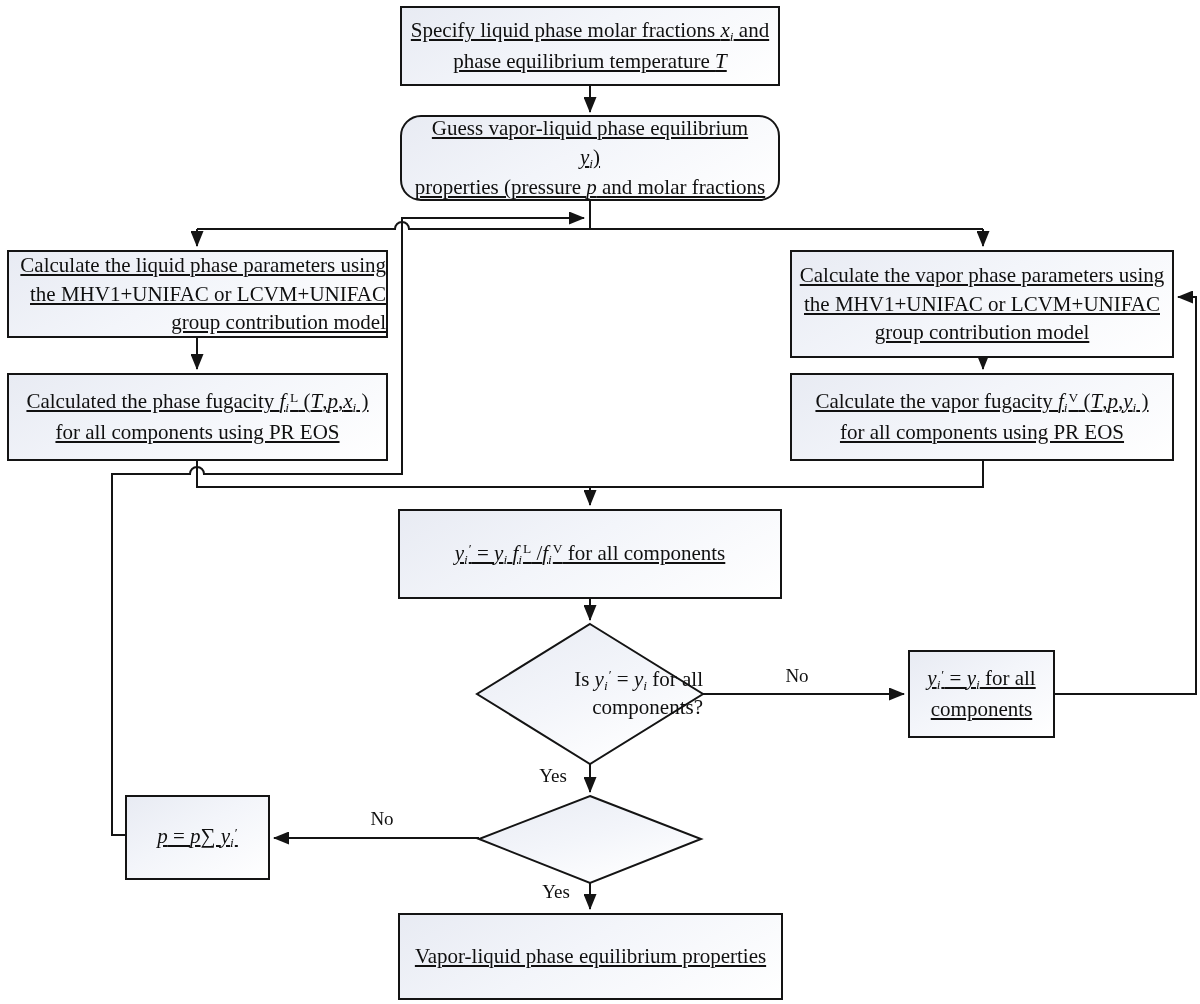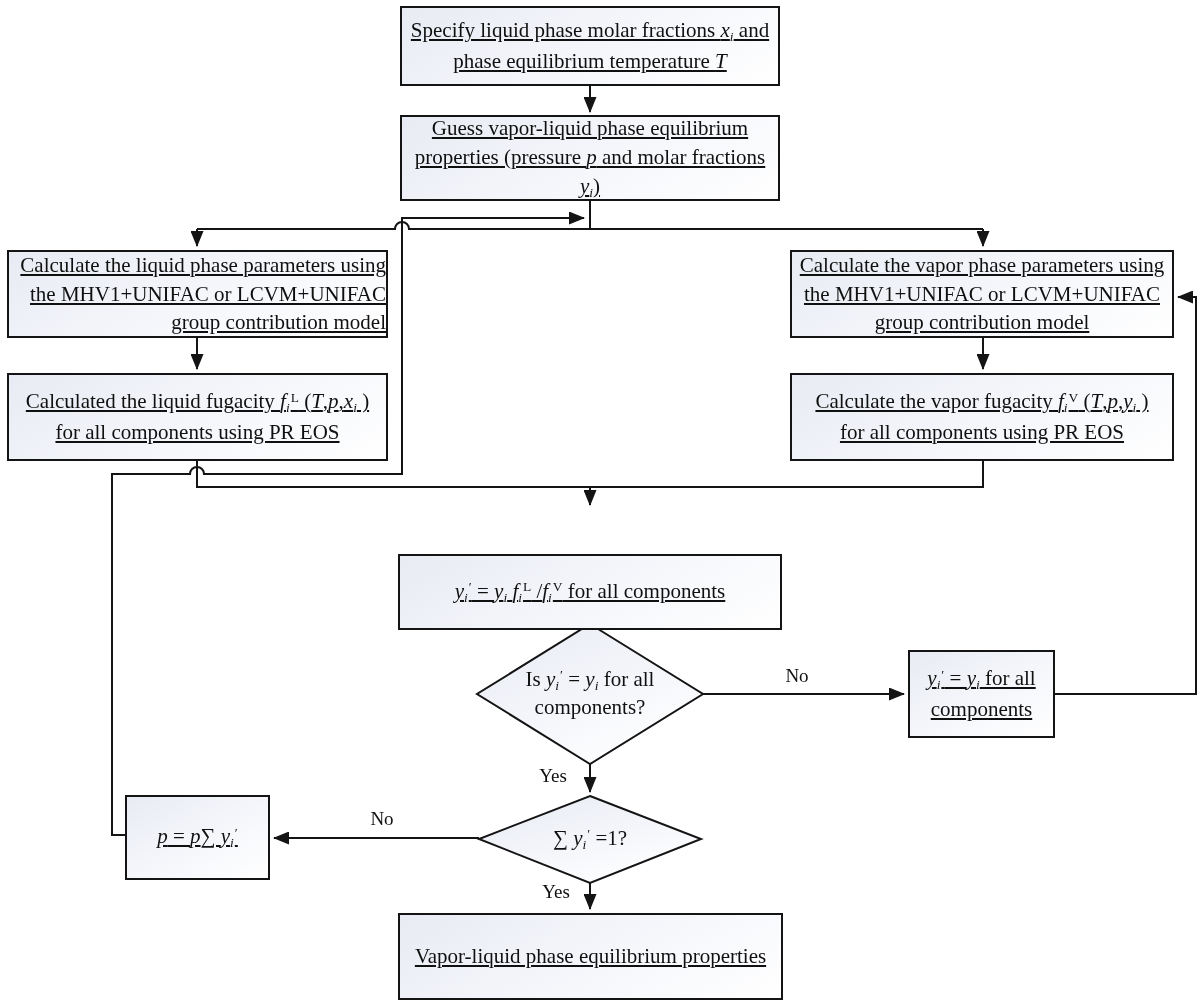--- a/index.html
+++ b/index.html
@@ -22,21 +22,21 @@
     box-sizing:border-box;
     text-decoration:underline;
   }
   .node > div{white-space:nowrap;}
   .dtext{
     position:absolute;
     display:flex;flex-direction:column;justify-content:center;
     text-align:center;
     font-size:21px;line-height:1.32;
   }
-  .dtext > div{white-space:nowrap;}
+  .dtext > div{white-space:nowrap;text-align:right;}
   .edge-label{
     position:absolute;
     font-size:19px;line-height:1;
     text-align:center;
   }
   .i{font-style:italic;}
   .sub{font-size:0.64em;vertical-align:-0.28em;letter-spacing:0;}
   .sup{font-size:0.64em;vertical-align:0.48em;margin-left:1px;}
   path.wire{stroke:#141414;stroke-width:2;fill:none;}
   polygon.dshape{stroke:#141414;stroke-width:2;}
@@ -88,49 +88,49 @@
 
     <polygon class="dshape" points="590,624 703,694 590,764 477,694" fill="url(#dgrad)"></polygon>
     <polygon class="dshape" points="590,796 701,839 590,883 479,839" fill="url(#dgrad)"></polygon>
   </svg>
 
   <div class="node" style="left:400px;top:6px;width:380px;height:80px;">
       <div><span>Specify liquid phase molar fractions </span><span class="i">x</span><span class="i sub">i</span><span> and</span></div>
       <div><span>phase equilibrium temperature </span><span class="i">T</span></div>
     </div>
 
-  <div class="node" style="left:400px;top:115px;width:380px;height:86px;">
+  <div class="node" style="left:400px;top:115px;width:380px;height:86px;border-radius:21px;">
       <div><span>Guess vapor-liquid phase equilibrium</span></div>
+      <div><span class="i">y</span><span class="i sub">i</span><span>)</span></div>
       <div><span>properties (pressure </span><span class="i">p</span><span> and  molar fractions</span></div>
-      <div><span class="i">y</span><span class="i sub">i</span><span>)</span></div>
     </div>
 
   <div class="node" style="left:7px;top:250px;width:381px;height:88px;text-align:right;">
       <div><span>Calculate the liquid phase parameters using</span></div>
       <div><span>the MHV1+UNIFAC or LCVM+UNIFAC</span></div>
       <div><span>group contribution model</span></div>
     </div>
 
-  <div class="node" style="left:790px;top:250px;width:384px;height:88px;">
+  <div class="node" style="left:790px;top:250px;width:384px;height:108px;">
       <div><span>Calculate the vapor phase parameters using</span></div>
       <div><span>the MHV1+UNIFAC or LCVM+UNIFAC</span></div>
       <div><span>group contribution model</span></div>
     </div>
 
   <div class="node" style="left:7px;top:373px;width:381px;height:88px;">
-      <div><span>Calculated the liquid fugacity </span><span class="i">f</span><span class="i sub">i</span><span class="sup">L</span><span> (</span><span class="i">T</span><span>,</span><span class="i">p</span><span>,</span><span class="i">x</span><span class="i sub">i</span><span> )</span></div>
+      <div><span>Calculated the phase fugacity </span><span class="i">f</span><span class="i sub">i</span><span class="sup">L</span><span> (</span><span class="i">T</span><span>,</span><span class="i">p</span><span>,</span><span class="i">x</span><span class="i sub">i</span><span> )</span></div>
       <div><span>for all components using PR EOS</span></div>
     </div>
 
   <div class="node" style="left:790px;top:373px;width:384px;height:88px;">
       <div><span>Calculate the vapor fugacity </span><span class="i">f</span><span class="i sub">i</span><span class="sup">V</span><span> (</span><span class="i">T</span><span>,</span><span class="i">p</span><span>,</span><span class="i">y</span><span class="i sub">i</span><span> )</span></div>
       <div><span>for all components using PR EOS</span></div>
     </div>
 
-  <div class="node" style="left:398px;top:509px;width:384px;height:76px;margin-top:45px;">
+  <div class="node" style="left:398px;top:509px;width:384px;height:90px;">
       <div><span class="i">y</span><span class="i sub">i</span><span class="sup">′</span><span>  = </span><span class="i">y</span><span class="i sub">i</span><span> </span><span class="i">f</span><span class="i sub">i</span><span class="sup">L</span><span> /</span><span class="i">f</span><span class="i sub">i</span><span class="sup">V</span><span> for all components</span></div>
     </div>
 
   <div class="node" style="left:908px;top:650px;width:147px;height:88px;">
       <div><span class="i">y</span><span class="i sub">i</span><span class="sup">′</span><span> = </span><span class="i">y</span><span class="i sub">i</span><span> for all</span></div>
       <div><span>components</span></div>
     </div>
 
   <div class="node" style="left:125px;top:795px;width:145px;height:85px;">
       <div><span class="i">p</span><span> = </span><span class="i">p</span><span>∑ </span><span class="i">y</span><span class="i sub">i</span><span class="sup">′</span></div>
@@ -138,22 +138,19 @@
 
   <div class="node" style="left:398px;top:913px;width:385px;height:87px;gap:12px;">
       <div><span>Vapor-liquid phase equilibrium properties</span></div>
     </div>
 
   <div class="dtext" style="left:477px;top:664px;width:226px;height:60px;">
       <div><span>Is </span><span class="i">y</span><span class="i sub">i</span><span class="sup">′</span><span> = </span><span class="i">y</span><span class="i sub">i</span><span> for all</span></div>
       <div><span>components?</span></div>
     </div>
 
-  <div class="dtext" style="left:490px;top:825px;width:200px;height:28px;">
-      <div><span>∑ </span><span class="i">y</span><span class="i sub">i</span><span class="sup">′</span><span> =1?</span></div>
-    </div>
 
   <div class="edge-label" style="left:775px;top:666px;width:44px;">No</div>
   <div class="edge-label" style="left:526px;top:766px;width:54px;">Yes</div>
   <div class="edge-label" style="left:360px;top:809px;width:44px;">No</div>
   <div class="edge-label" style="left:528px;top:882px;width:56px;">Yes</div>
 
 </div>
 
 </body></html>

